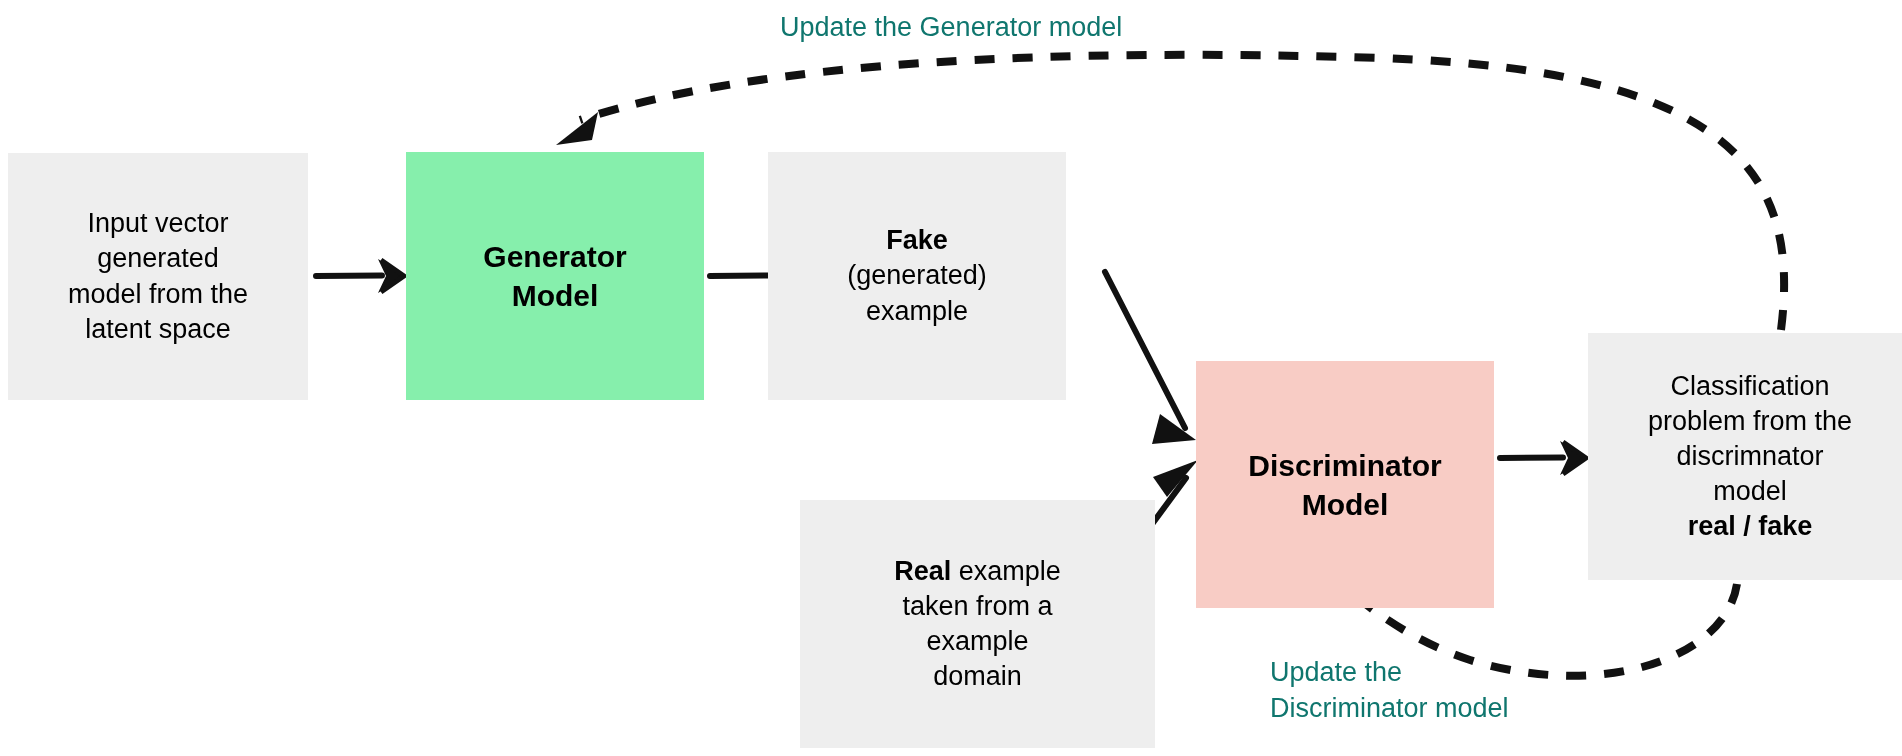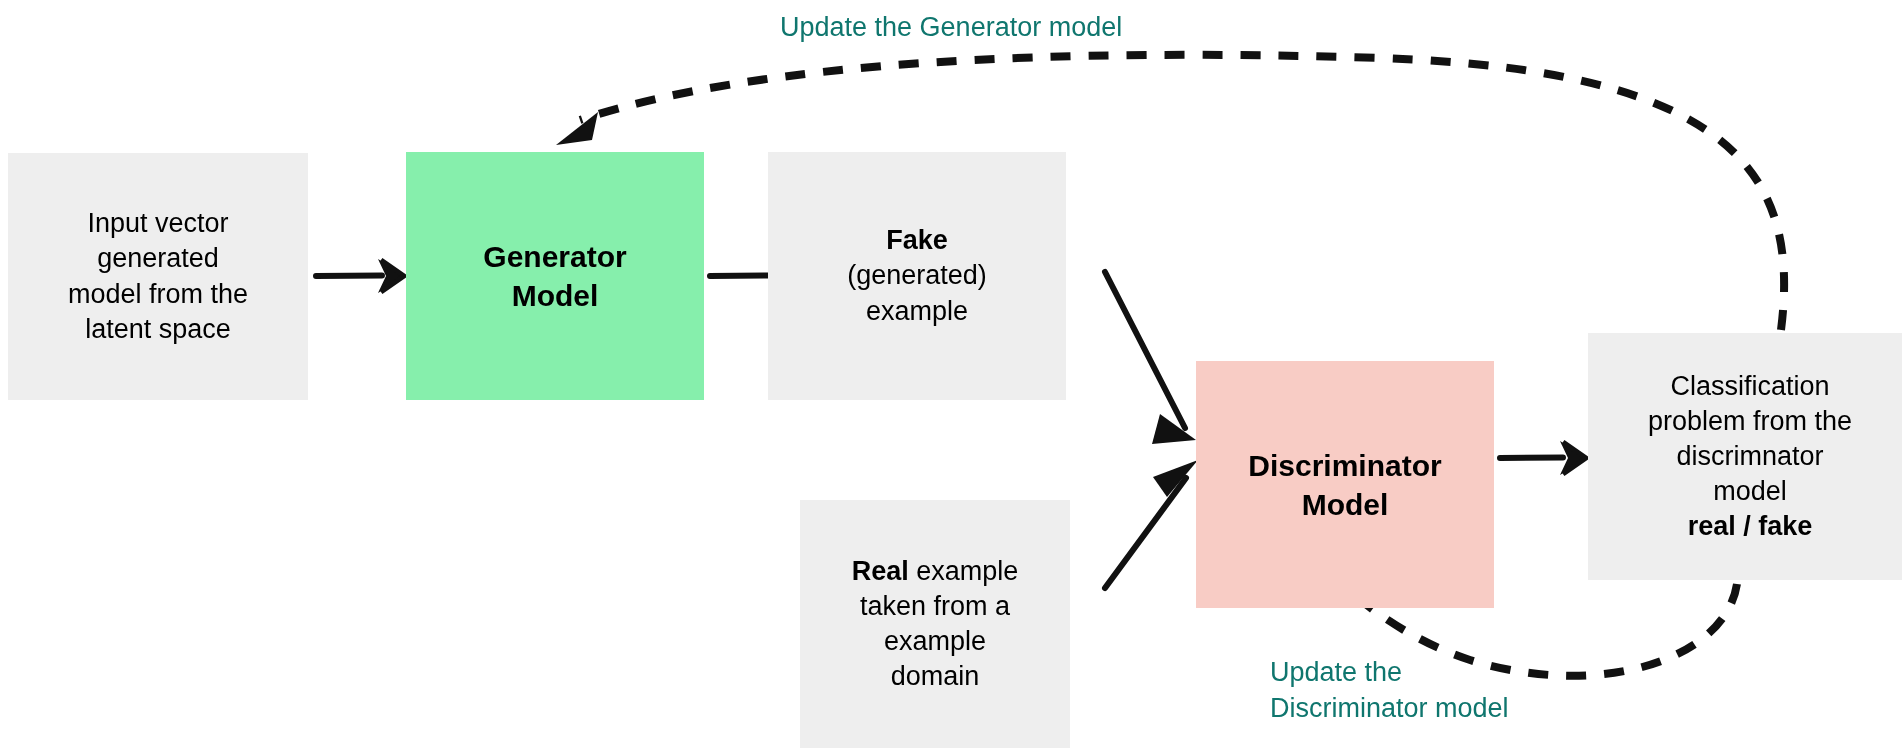--- a/index.html
+++ b/index.html
@@ -40,21 +40,21 @@
 
   .plain  { font-weight: 400; font-size: 27px; }
   .strong { font-weight: 700; font-size: 30px; }
 
   b.inline { font-weight: 700; }
 
   
   #node-input          { left: 8px;   top: 153px; width: 300px; height: 247px; }
   #node-generator      { left: 406px;  top: 152px; width: 298px; height: 248px; }
   #node-fake           { left: 768px;  top: 152px; width: 298px; height: 248px; }
-  #node-real           { left: 800px;  top: 500px; width: 270px; height: 248px; }
+  #node-real           { left: 800px;  top: 500px; width: 355px; height: 248px; }
   #node-discriminator  { left: 1196px; top: 333px; width: 298px; height: 247px; margin-top: 28px; }
   #node-output         { left: 1588px; top: 333px; width: 324px; height: 247px; }
 
   #arrow-layer {
     position: absolute;
     left: 0; top: 0;
     width: 1902px;
     height: 756px;
     pointer-events: none;
   }

